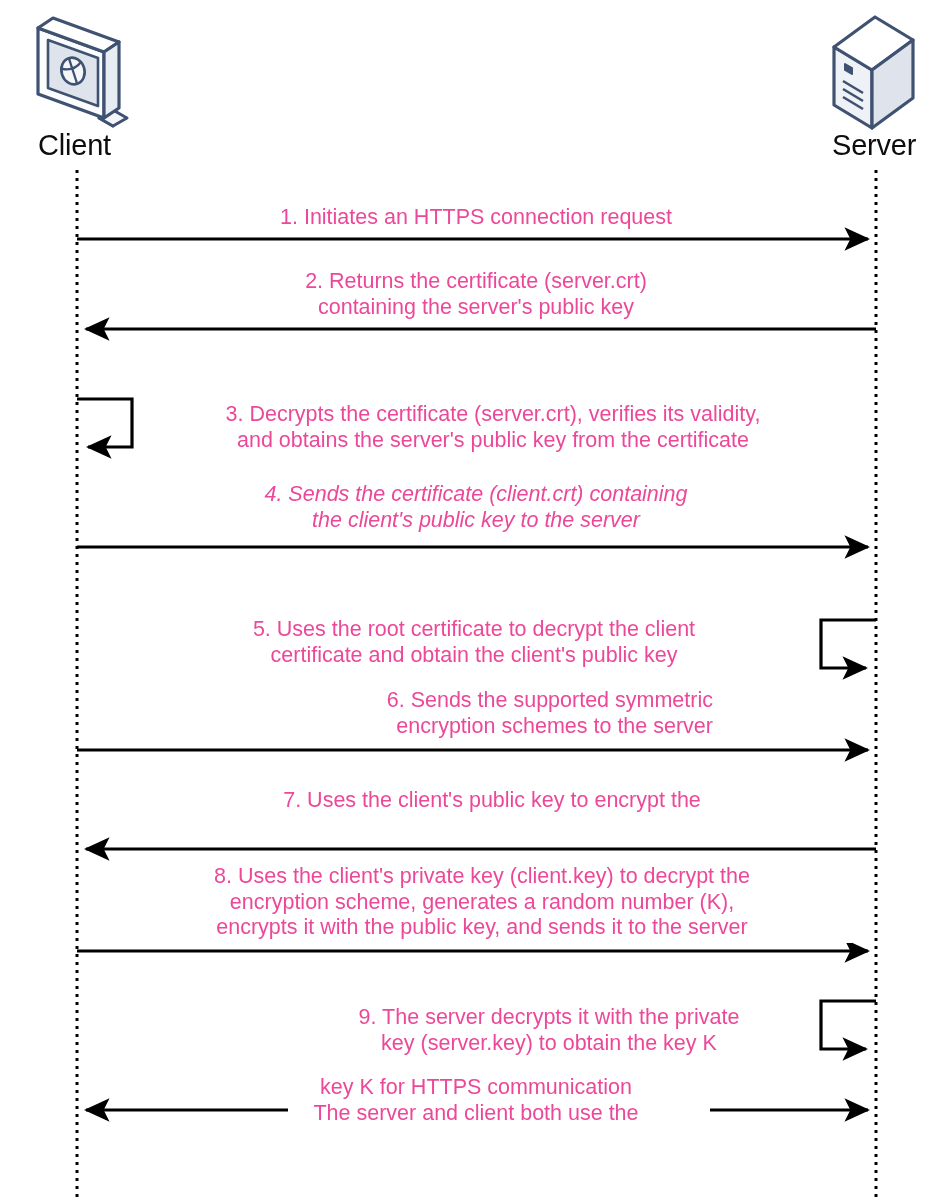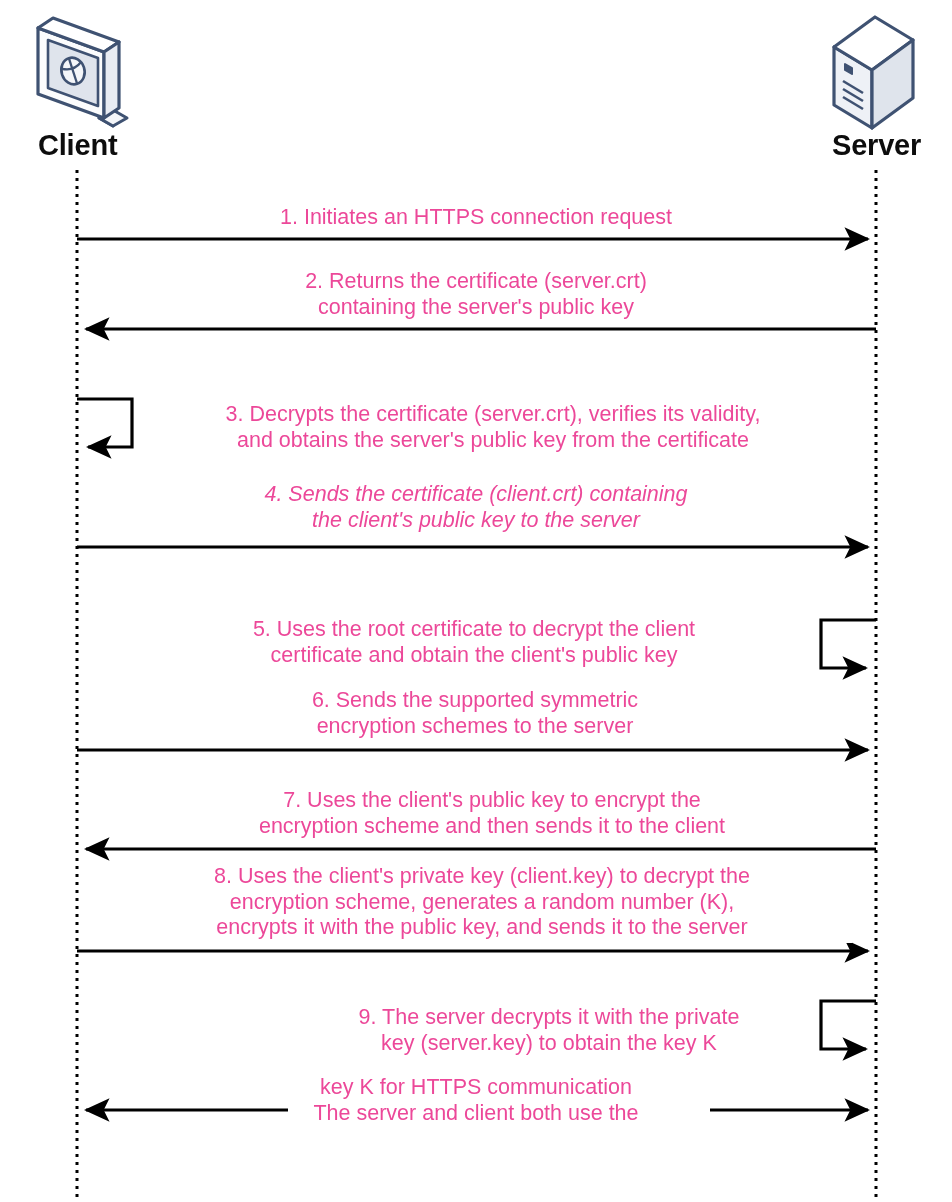--- a/index.html
+++ b/index.html
@@ -21,21 +21,21 @@
   #diagram-svg {
     position: absolute;
     left: 0;
     top: 0;
     width: 952px;
     height: 1202px;
   }
   .actor-label {
     position: absolute;
     font-size: 29px;
-    font-weight: 700;
+    font-weight: 400;
     letter-spacing: -0.2px;
     color: #0d0d0d;
     white-space: nowrap;
     line-height: 1;
   }
   #actor-client-label { left: 38px; top: 131px; }
   #actor-server-label { left: 832px; top: 131px; }
 
   .msg-label {
     position: absolute;
@@ -143,28 +143,27 @@
   <div class="msg-label" style="left:184px; top:480px; width:584px;font-style:italic;">
     <span>4. Sends the certificate (client.crt) containing</span>
     <span>the client's public key to the server</span>
   </div>
 
   <div class="msg-label" style="left:182px; top:615px; width:584px;">
     <span>5. Uses the root certificate to decrypt the client</span>
     <span>certificate and obtain the client's public key</span>
   </div>
 
-  <div class="msg-label" style="left:230px; top:686px; width:490px;">
+  <div class="msg-label" style="left:230px; top:686px; width:490px;text-align:right;">
     <span>6. Sends the supported symmetric</span>
     <span>encryption schemes to the server</span>
   </div>
 
   <div class="msg-label" style="left:172px; top:786px; width:640px;">
     <span>7. Uses the client's public key to encrypt the</span>
-    <span>encryption scheme and then sends it to the client</span>
   </div>
 
   <div class="msg-label" style="left:112px; top:862px; width:740px;">
     <span>8. Uses the client's private key (client.key) to decrypt the</span>
     <span>encryption scheme, generates a random number (K),</span>
     <span>encrypts it with the public key, and sends it to the server</span>
   </div>
 
   <div class="msg-label" style="left:293px; top:1003px; width:512px;">
     <span>9. The server decrypts it with the private</span>

